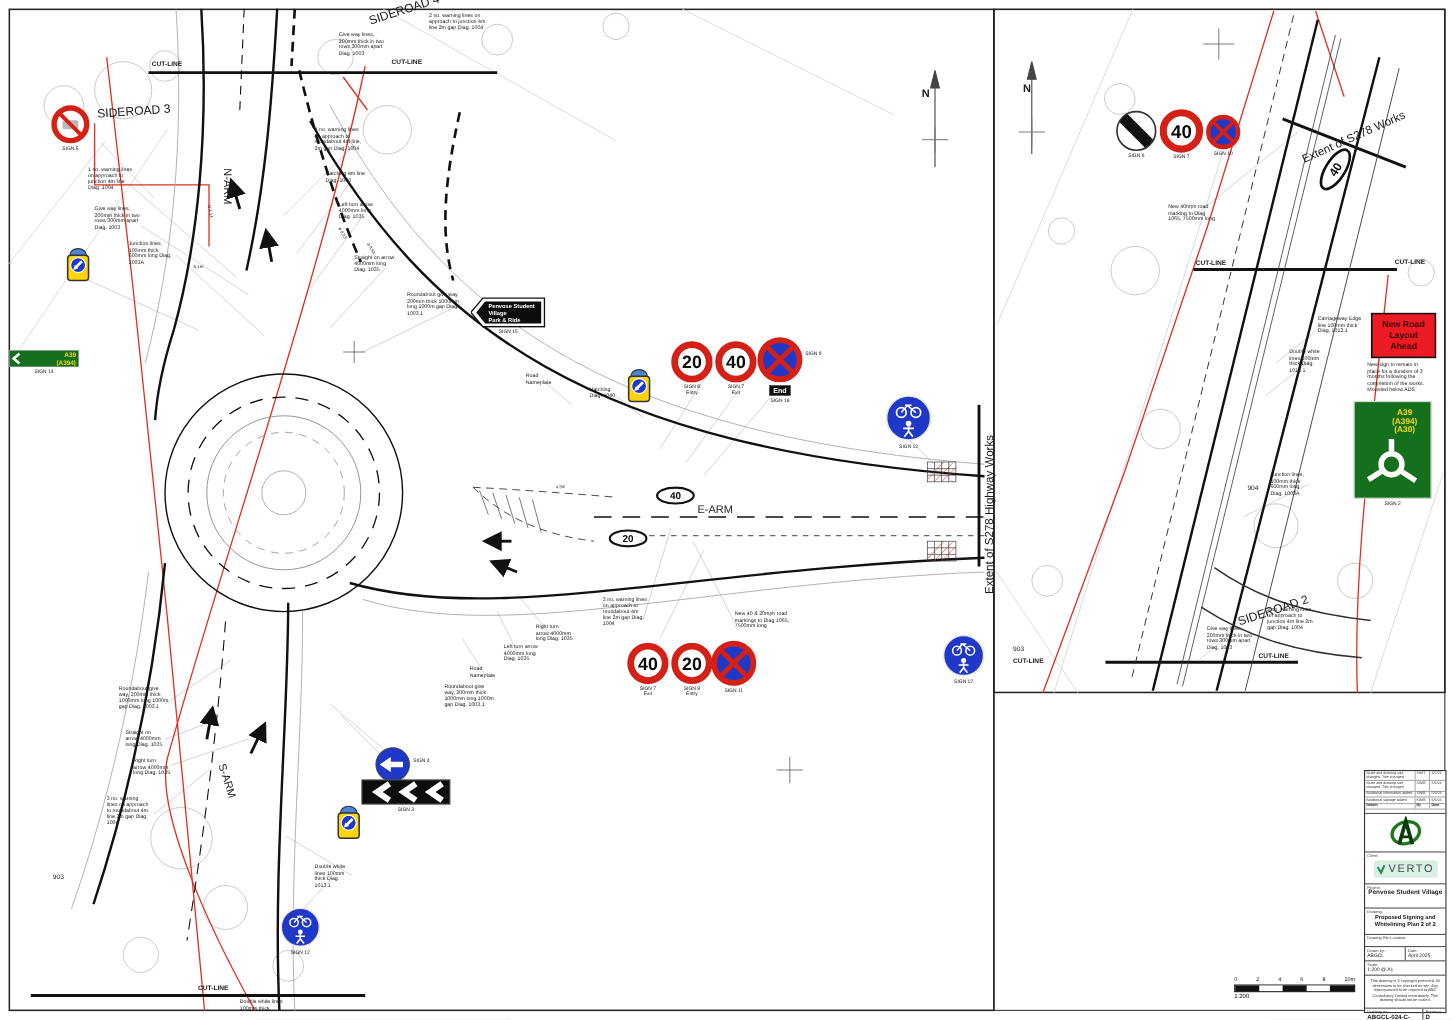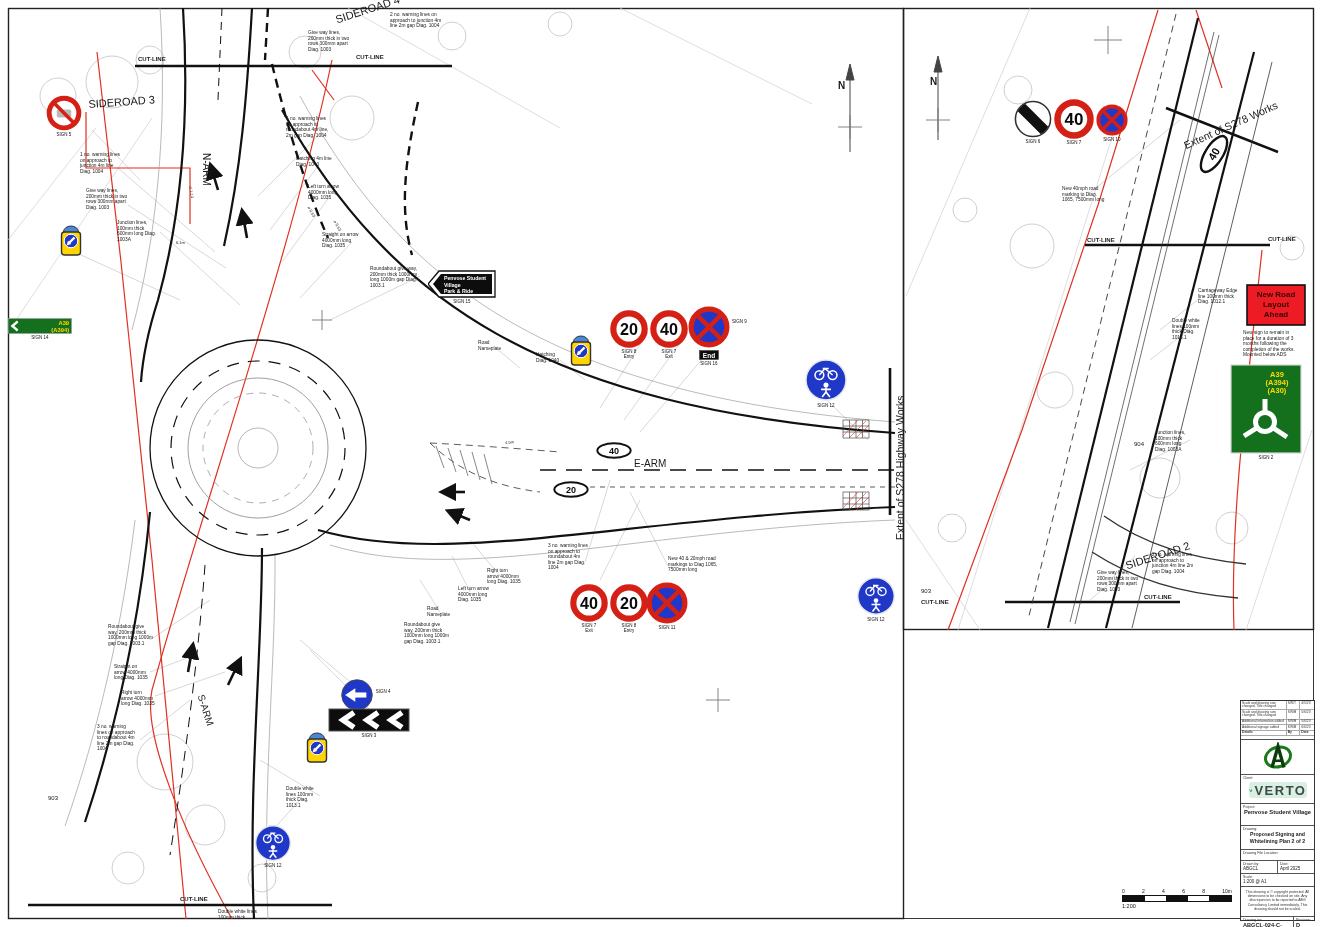--- a/index.html
+++ b/index.html
@@ -18,21 +18,21 @@
   #tb .sec{border-bottom:1px solid #555;padding:1px 2px;position:relative}
   #tb .cap{font-size:3.6px;color:#333}
   #revtable{height:38px;overflow:hidden;border-bottom:1px solid #555}
   .revrow{display:flex;border-bottom:0.5px solid #aaa}
   .revrow div{font-size:3.3px;line-height:1.1;padding:0.5px 1px;color:#333}
   .revrow .rd{width:44px}.revrow .rb{width:11px;border-left:0.5px solid #aaa}
   .revrow .rt{width:12px;border-left:0.5px solid #aaa}
   #logo{height:34px;display:flex;align-items:center;justify-content:center;border-bottom:1px solid #555}
   #verto{margin:2px auto;width:58px;height:16px;background:#d9efe3;border-radius:3px;
          display:flex;align-items:center;justify-content:center;gap:2px}
-  #verto span{font-size:13px;font-weight:bold;letter-spacing:1.5px;color:#3c4a44}
+  #verto span{font-size:10px;font-weight:normal;letter-spacing:1.5px;color:#3c4a44}
   .val-c{text-align:center;font-size:5.8px;font-weight:bold;color:#222;line-height:1.25}
   #copy{font-size:3.5px;text-align:center;color:#333;line-height:1.25;padding:1.5px 2px}
   #dnorow{display:flex}
   #dnorow .cell{padding:1px 2px}
   
   #scalebar{position:absolute;left:1122px;top:888px;width:110px}
   #sb-ticks{display:flex;justify-content:space-between;font-size:5px;color:#111;margin-bottom:1px;padding-right:0}
   #sb-bar{display:flex;height:5px;border:1px solid #111}
   #sb-bar div{flex:1}
   #sb-ratio{font-size:5.5px;color:#111;margin-top:1px}

